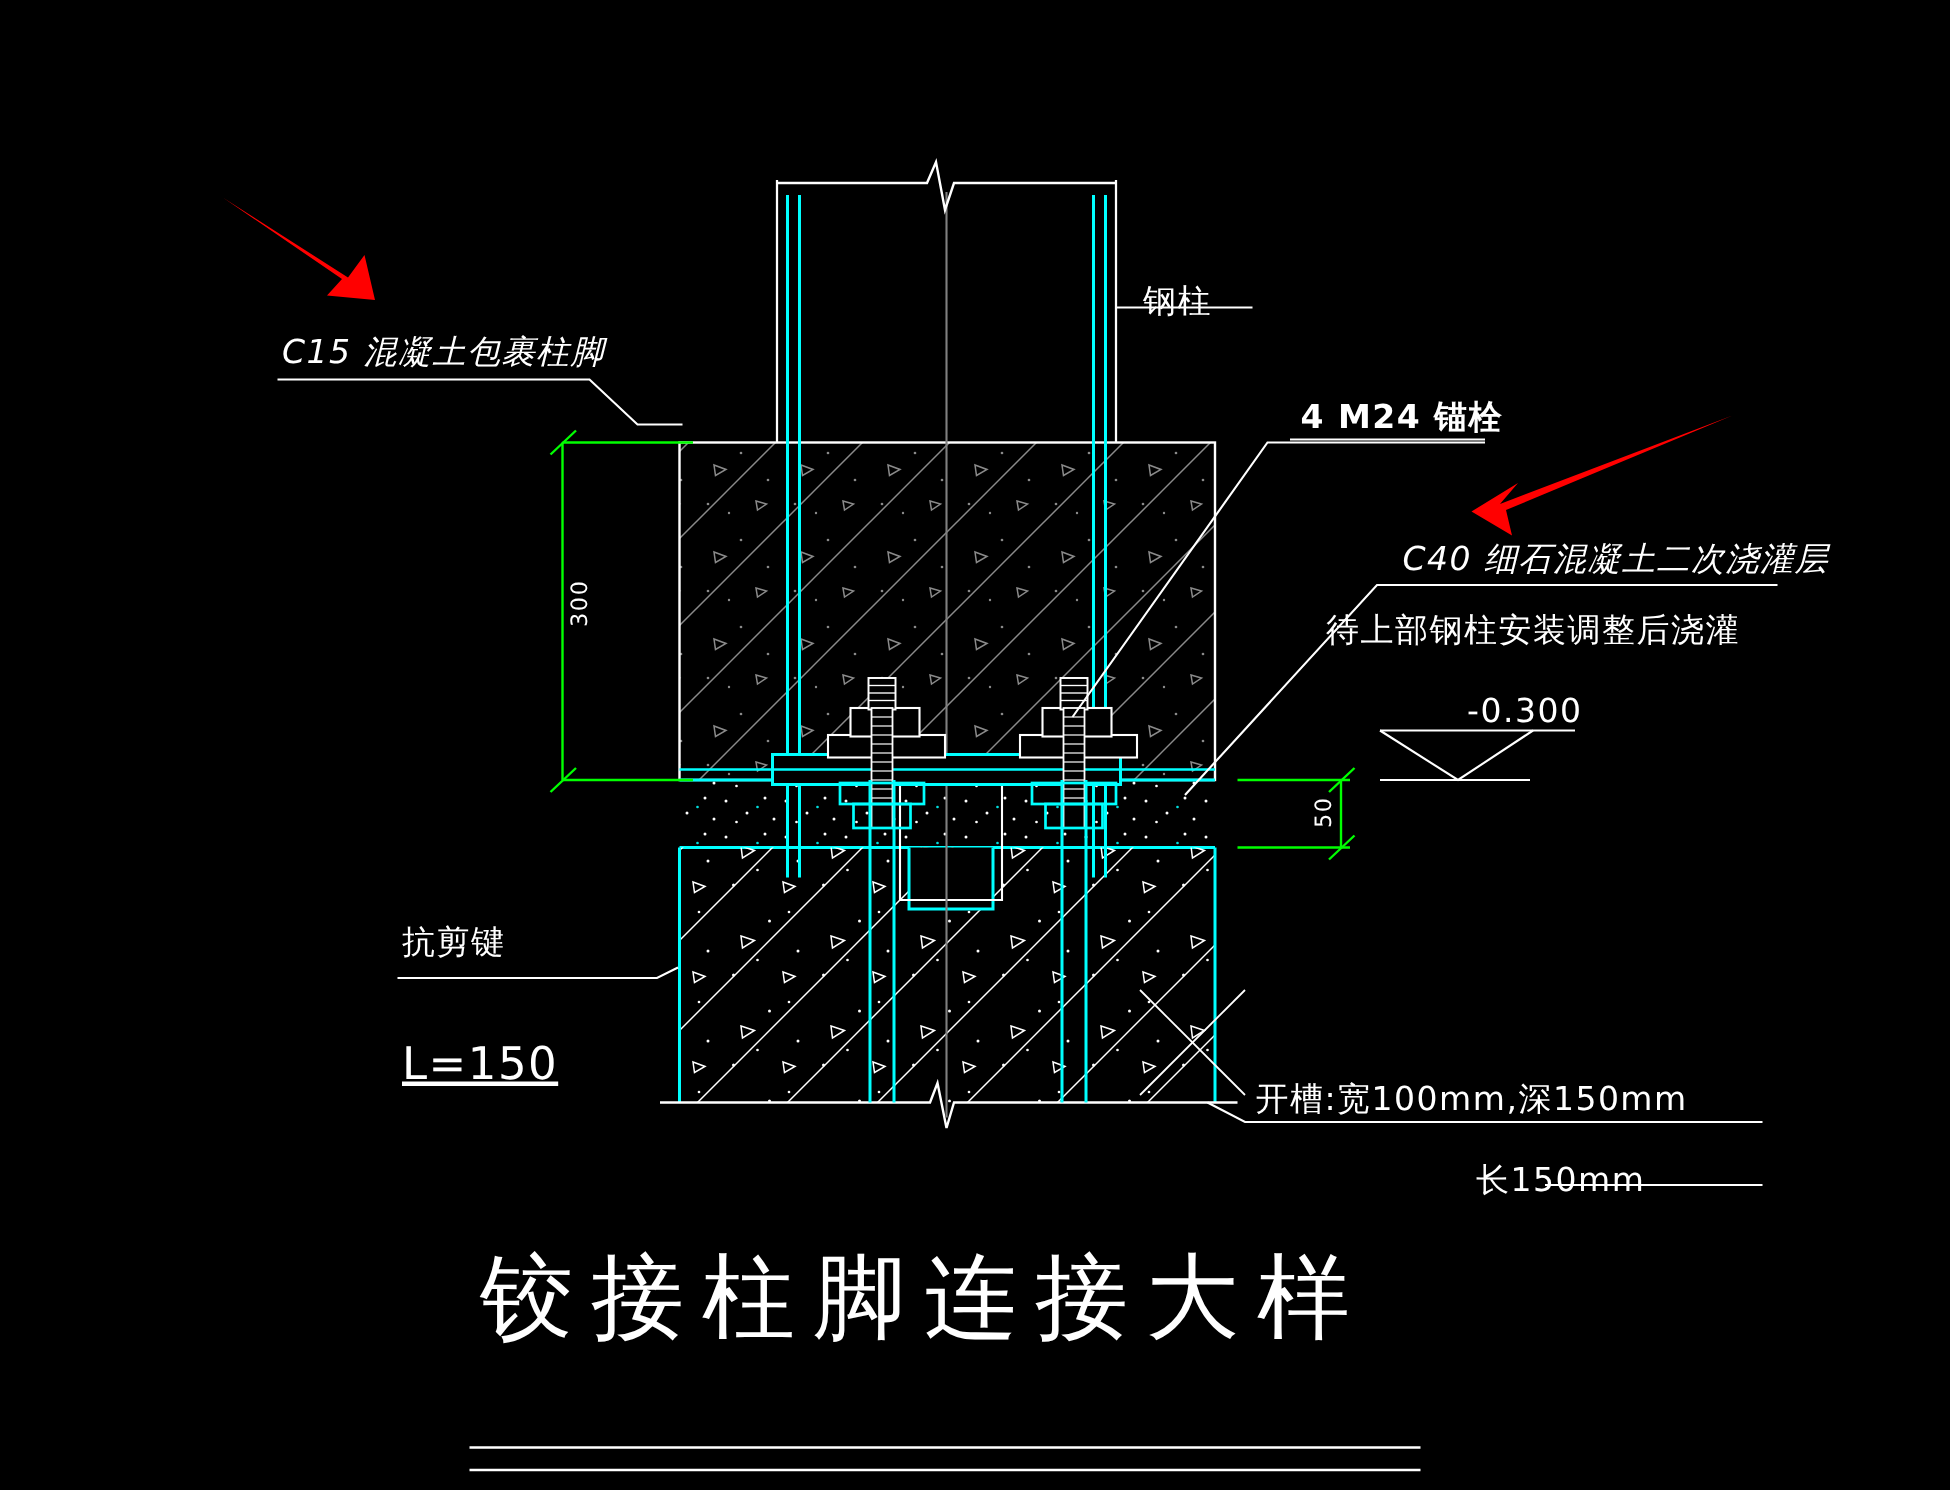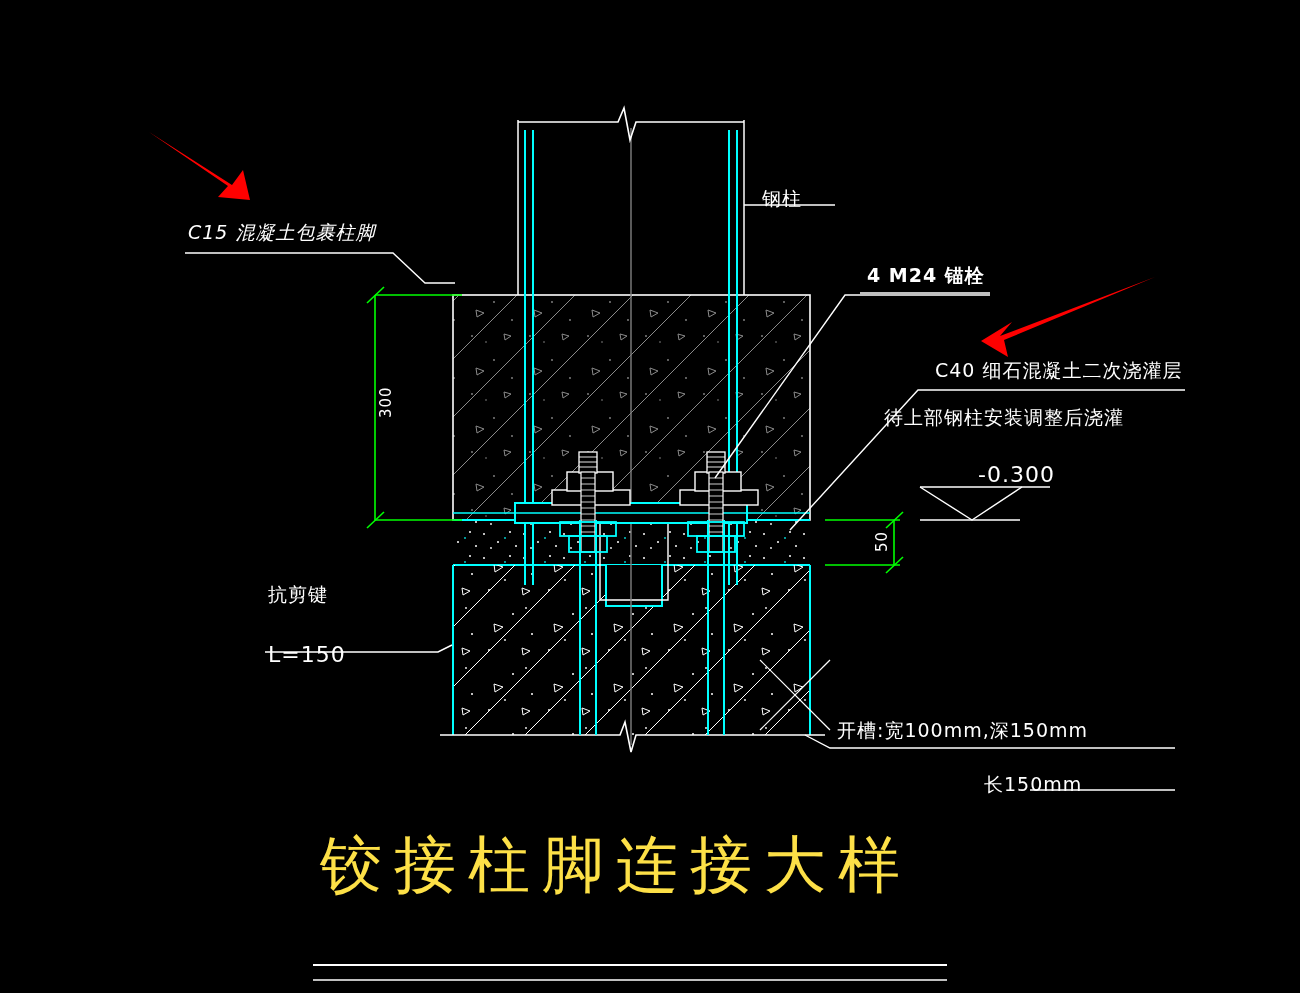--- a/index.html
+++ b/index.html
@@ -21,36 +21,36 @@
     height: 993px;
     display: block;
   }
   .lbl {
     position: absolute;
     color: #ffffff;
     white-space: nowrap;
     font-family: "DejaVu Sans", "Liberation Sans", sans-serif;
     letter-spacing: 1px;
   }
-  .lbl-cn { font-size: 19px; }
+  .lbl-cn { font-size: 22px; }
   .lbl-sm { font-size: 18px; }
   .dim-txt {
     position: absolute;
     color: #ffffff;
     font-size: 15px;
     letter-spacing: 1px;
     white-space: nowrap;
   }
   .dim-vert {
     transform: rotate(-90deg);
     transform-origin: 0 0;
   }
   .title-txt {
     position: absolute;
-    color: #fde047;
+    color: #ffffff;
     font-size: 62px;
     letter-spacing: 12px;
     white-space: nowrap;
     font-weight: 400;
     text-align: center;
   }
 </style>
 </head>
 <body>
 
@@ -245,29 +245,29 @@
     <line x1="313" y1="980" x2="947" y2="980" stroke="#ffffff" stroke-width="1.6"></line>
   </g>
 </svg>
 
 <div class="lbl lbl-cn" style="left:188px; top:220px;font-style:italic;">C15 混凝土包裹柱脚</div>
 
 <div class="lbl lbl-cn" style="left:762px; top:186px;">钢柱</div>
 
 <div class="lbl lbl-cn" style="left:867px; top:263px;font-weight:bold;">4 M24 锚栓</div>
 
-<div class="lbl lbl-cn" style="left:935px; top:358px;">C40 细石混凝土二次浇灌层</div>
+<div class="lbl lbl-cn" style="left:935px; top:358px;font-style:italic;">C40 细石混凝土二次浇灌层</div>
 
 <div class="lbl lbl-cn" style="left:884px; top:405px;">待上部钢柱安装调整后浇灌</div>
 
 <div class="lbl lbl-sm" style="left:938px; top:462px; font-size:22px;margin-left:40px;">-0.300</div>
 
-<div class="lbl lbl-cn" style="left:268px; top:582px;">抗剪键</div>
-
-<div class="lbl lbl-sm" style="left:268px; top:642px; font-size:22px;">L=150</div>
+<div class="lbl lbl-cn" style="left:268px; top:613px;">抗剪键</div>
+
+<div class="lbl lbl-sm" style="left:268px; top:692px; font-size:30px;text-decoration:underline;">L=150</div>
 
 <div class="lbl lbl-cn" style="left:837px; top:718px;text-align:right;">开槽:宽100mm,深150mm</div>
 
 <div class="lbl lbl-cn" style="left:984px; top:772px;">长150mm</div>
 
 <div class="dim-txt dim-vert" style="left:377px; top:418px;">300</div>
 
 <div class="dim-txt dim-vert" style="left:873px; top:552px;">50</div>
 
 <div class="title-txt" style="left:320px; top:823px;">铰接柱脚连接大样</div>

